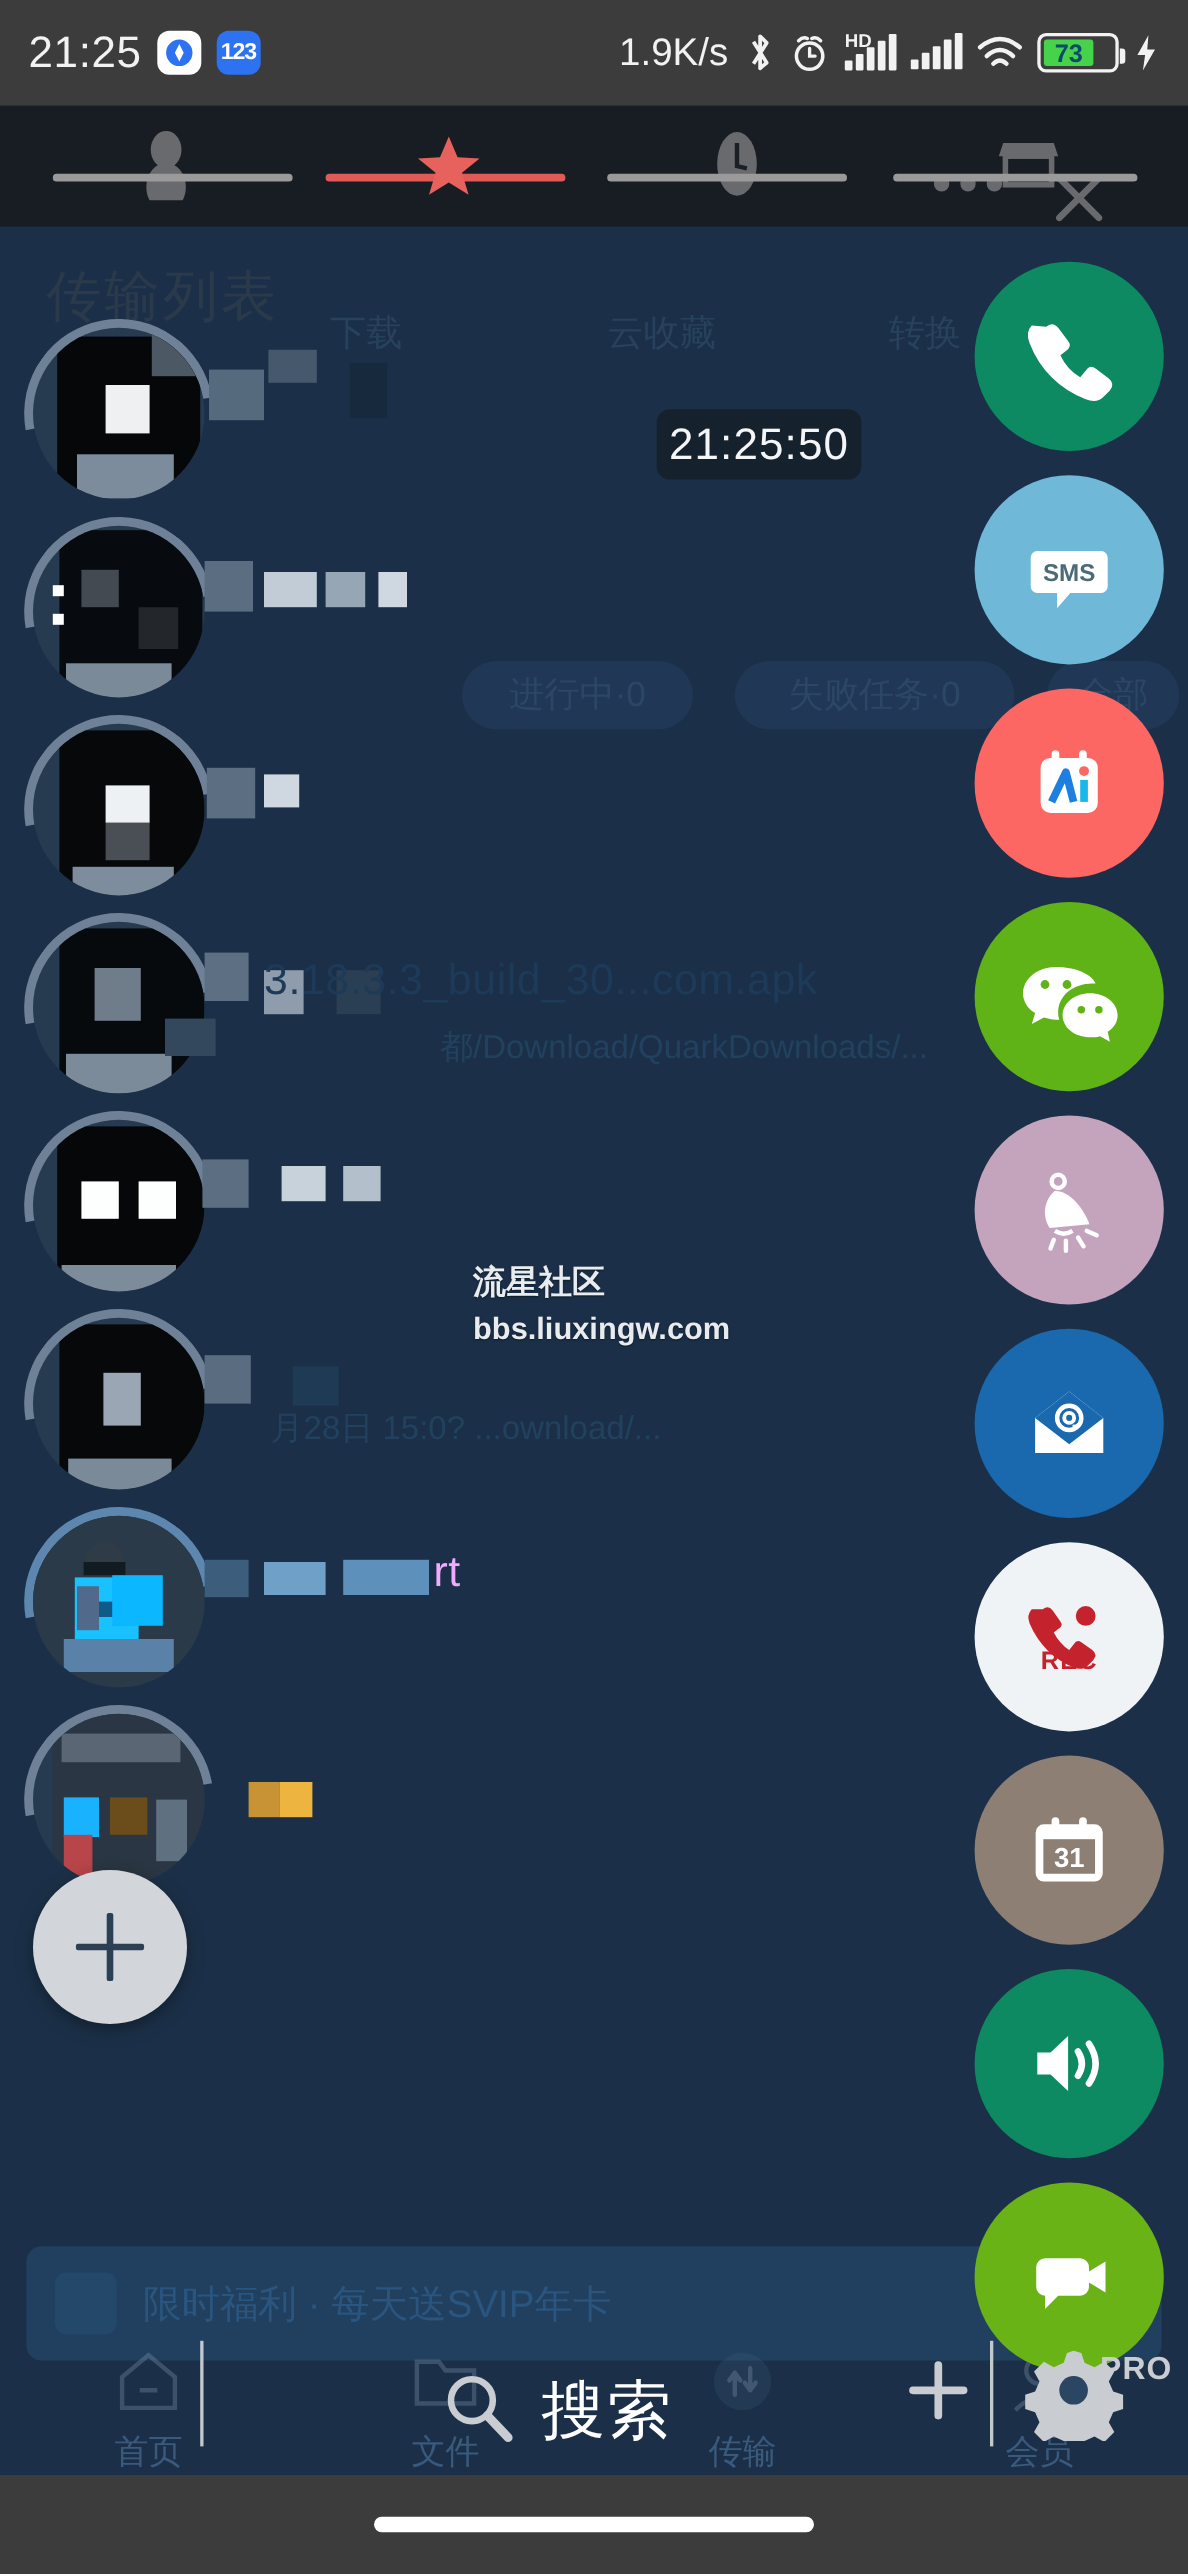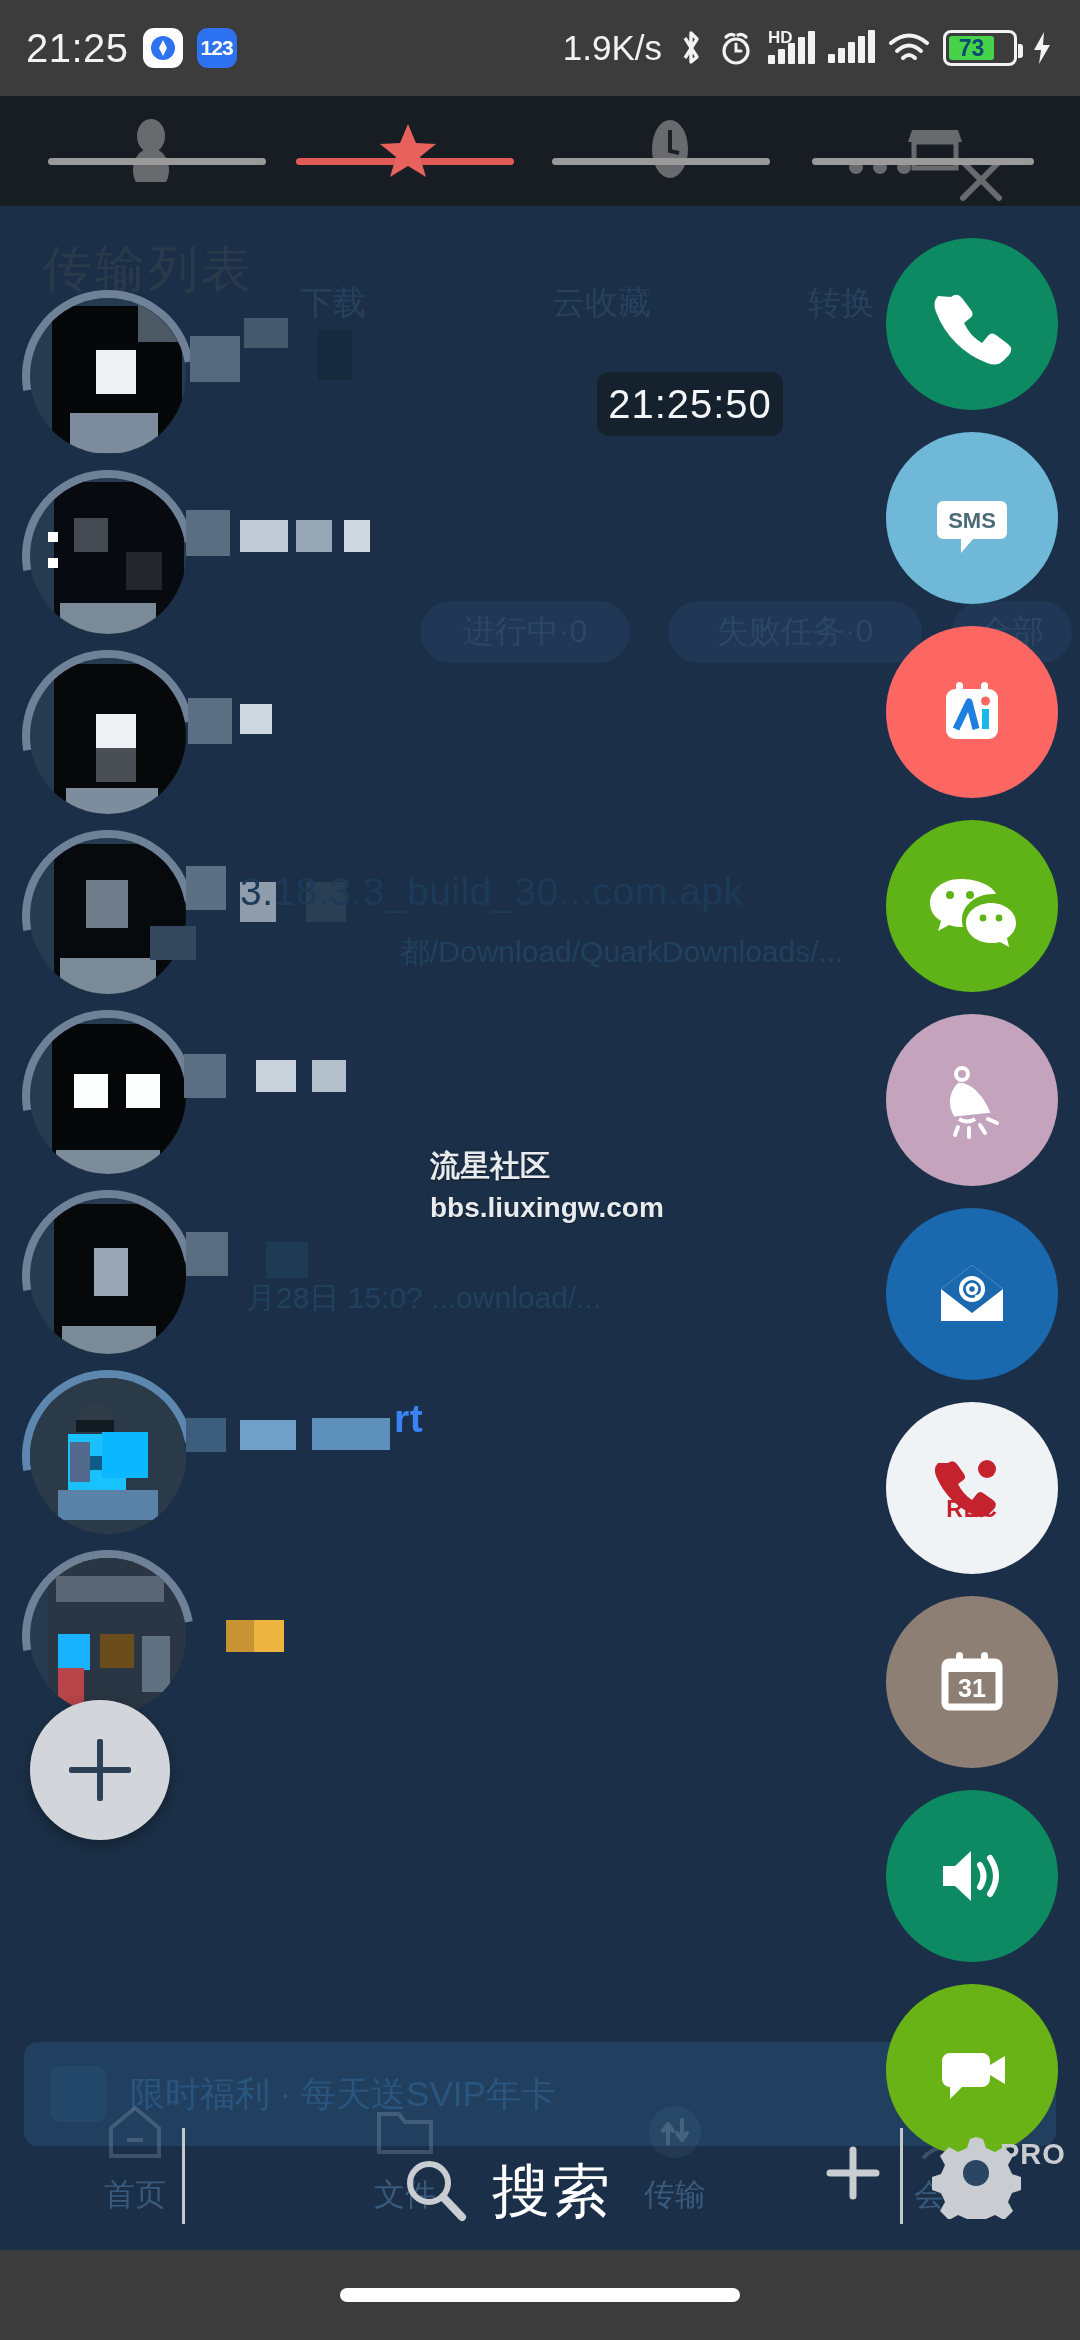--- a/index.html
+++ b/index.html
@@ -104,21 +104,21 @@
     position:absolute;left:24px;width:1032px;height:104px;border-radius:14px;
     background:#21405f;display:flex;align-items:center;padding:0 26px;
   }
   .promo .pt{ font-size:35px;color:#2a557f;margin-left:24px; }
   .promo .pb{ margin-left:auto;font-size:35px;color:#2a557f; }
   .promo .pico{width:56px;height:56px;border-radius:10px;background:#24486a;}
 
   
   #bottomnav{
     position:absolute;left:0;bottom:90px;width:1080px;height:150px;
-    display:flex;align-items:flex-start;
+    display:flex;align-items:flex-end;
   }
   .nav-item{ flex:1;display:flex;flex-direction:column;align-items:center;justify-content:center;gap:6px;}
   .nav-item .lbl{ font-size:31px;color:#3a5a7d; }
   .nav-glyph{ opacity:.35; }
 
   
   #gesture{
     position:absolute;left:0;bottom:0;width:1080px;height:90px;background:#3c3c3c;
     display:flex;align-items:center;justify-content:center;
   }
@@ -400,21 +400,21 @@
       <div class="mosaic" style="left:46px;top:42px;width:38px;height:12px;background:#121a22;"></div>
       <div class="mosaic" style="left:38px;top:56px;width:58px;height:56px;background:#19c2ff;"></div>
       <div class="mosaic" style="left:44px;top:78px;width:46px;height:14px;background:#0e5b8a;"></div>
       <div class="mosaic" style="left:72px;top:54px;width:46px;height:46px;background:#0bb7ff;"></div>
       <div class="mosaic" style="left:40px;top:64px;width:20px;height:40px;background:#51698a;"></div>
       <div class="mosaic" style="left:28px;top:112px;width:100px;height:30px;background:#5a82a8;"></div>
     </div>
     <div class="mosaic" style="left:186px;top:52px;width:40px;height:34px;background:#3d5d7c;"></div>
     <div class="mosaic" style="left:240px;top:54px;width:56px;height:30px;background:#6fa0c7;"></div>
     <div class="mosaic" style="left:312px;top:52px;width:78px;height:32px;background:#5d90bb;"></div>
-    <div class="fname" style="left:394px;top:31px;color:#3b82f6;font-weight:bold;">rt</div>
+    <div class="fname" style="left:394px;top:42px;color:#f0abfc;">rt</div>
   </div>
 
   <div class="row" style="top:1450px;">
     <div class="ring"></div>
     <div class="thumb">
       <div class="mosaic" style="left:18px;top:0;width:140px;height:156px;background:#2a3643;"></div>
       <div class="mosaic" style="left:26px;top:18px;width:108px;height:26px;background:#5b6674;"></div>
       <div class="mosaic" style="left:28px;top:76px;width:32px;height:36px;background:#19b2ff;"></div>
       <div class="mosaic" style="left:28px;top:110px;width:26px;height:38px;background:#b8454a;"></div>
       <div class="mosaic" style="left:70px;top:76px;width:34px;height:34px;background:#6b4d1b;"></div>

